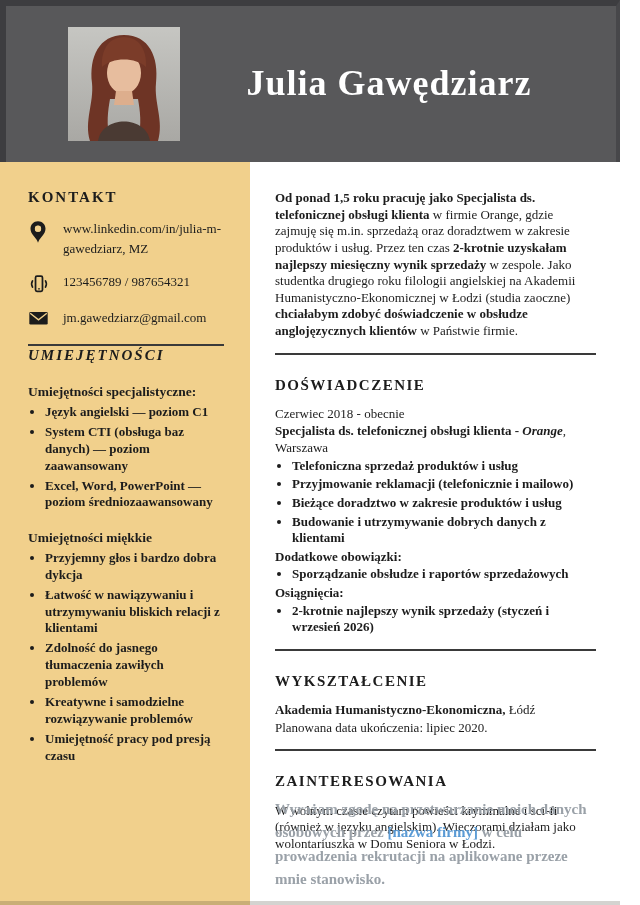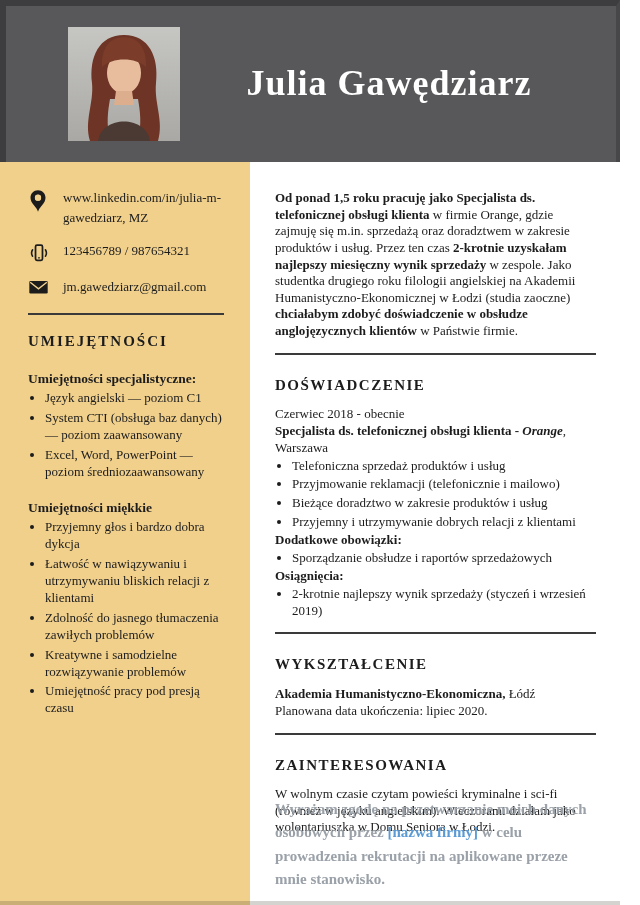--- a/index.html
+++ b/index.html
@@ -37,21 +37,21 @@
   }
 
   
   .section-heading {
     font-size:15px; font-weight:bold; letter-spacing:2px; margin-bottom:11px;
   }
   .divider { border:none; border-top:2px solid #3a3a3a; margin:16px 0 0 0; }
   .main .divider { margin-top:13px; }
   .main .section-heading { margin-top:21px; letter-spacing:1.5px; }
   .bold-line { font-weight:bold; }
-  ul.dash-list { list-style:disc outside; padding-left:17px; }
+  ul.dash-list { list-style:disc outside; padding-left:17px;font-weight:bold; }
   ul.dash-list li { margin:0 0 2px 0; }
 
   
   .contact-item { display:flex; align-items:flex-start; margin-bottom:13px; }
   .contact-icon { width:22px; flex:0 0 22px; margin-right:13px; margin-top:1px; }
   .contact-icon svg { display:block; }
   .contact-text { flex:1; line-height:1.55; overflow-wrap:break-word; }
 
   
   .skills-subtitle { font-weight:bold; margin:18px 0 3px 0; font-size:13.5px; }
@@ -95,20 +95,21 @@
         <path d="M56 10 C40 10 33 24 34 40 C44 30 68 30 78 40 C79 24 72 10 56 10 Z" fill="#7b3c29"></path>
       </svg>
     </div>
     <div class="header-name">Julia Gawędziarz</div>
   </div>
 
   <div class="body-row">
 
     <div class="sidebar">
 
+      <div class="section-heading">KONTAKT</div>
 
       <div class="contact-item">
         <span class="contact-icon">
           <svg width="20" height="24" viewBox="0 0 24 28">
             <path fill="#1c1c1c" d="M12 1 C6.8 1 3 5 3 10 c0 3 1.6 5.9 3.4 8.3 1.9 2.5 4 4.6 4.9 6.8 l0.7 1.9 0.7-1.9 c0.9-2.2 3-4.3 4.9-6.8 C19.4 15.9 21 13 21 10 21 5 17.2 1 12 1 Z M12 6.2 a3.8 3.8 0 1 1 0 7.6 3.8 3.8 0 0 1 0-7.6 Z" fill-rule="evenodd" clip-rule="evenodd"></path>
             <circle cx="12" cy="10" r="3.6" fill="#f1d08c"></circle>
           </svg>
         </span>
         <span class="contact-text">www.linkedin.com/in/julia-m-gawedziarz, MZ</span>
       </div>
@@ -130,21 +131,21 @@
           <svg width="21" height="18" viewBox="0 0 24 20">
             <rect x="1.5" y="3" width="21" height="14.5" rx="1.4" fill="#1c1c1c"></rect>
             <path d="M2.5 4.5 L12 12 L21.5 4.5" fill="none" stroke="#f1d08c" stroke-width="1.6"></path>
           </svg>
         </span>
         <span class="contact-text">jm.gawedziarz@gmail.com</span>
       </div>
 
       <hr class="divider">
 
-      <div class="section-heading" style="margin-top:17px;">UMIEJĘTNOŚCI</div>
+      <div class="section-heading" style="font-style:italic;">UMIEJĘTNOŚCI</div>
 
       <div class="skills-subtitle">Umiejętności specjalistyczne:</div>
       <ul class="dash-list">
         <li>Język angielski — poziom C1</li>
         <li>System CTI (obsługa baz danych) — poziom zaawansowany</li>
         <li>Excel, Word, PowerPoint — poziom średniozaawansowany</li>
       </ul>
 
       <div class="skills-subtitle">Umiejętności miękkie</div>
       <ul class="dash-list">
@@ -162,29 +163,29 @@
 
       <hr class="divider">
       <div class="section-heading">DOŚWIADCZENIE</div>
 
       <div class="exp-line">Czerwiec 2018 - obecnie</div>
       <div class="exp-line"><span style="font-weight: bold;">Specjalista ds. telefonicznej obsługi klienta - </span><span style="font-weight: bold; font-style: italic;">Orange</span><span>, Warszawa</span></div>
       <ul class="dash-list">
         <li>Telefoniczna sprzedaż produktów i usług</li>
         <li>Przyjmowanie reklamacji (telefonicznie i mailowo)</li>
         <li>Bieżące doradztwo w zakresie produktów i usług</li>
-        <li>Przyjemny i utrzymywanie dobrych relacji z klientami</li>
+        <li>Budowanie i utrzymywanie dobrych danych z klientami</li>
       </ul>
       <div class="exp-line bold-line">Dodatkowe obowiązki:</div>
       <ul class="dash-list">
         <li>Sporządzanie obsłudze i raportów sprzedażowych</li>
       </ul>
       <div class="exp-line bold-line">Osiągnięcia:</div>
       <ul class="dash-list">
-        <li>2-krotnie najlepszy wynik sprzedaży (styczeń i wrzesień 2019)</li>
+        <li>2-krotnie najlepszy wynik sprzedaży (styczeń i wrzesień 2026)</li>
       </ul>
 
       <hr class="divider">
       <div class="section-heading">WYKSZTAŁCENIE</div>
       <div class="exp-line"><span style="font-weight: bold;">Akademia Humanistyczno-Ekonomiczna,</span><span> Łódź</span></div>
       <div class="exp-line">Planowana data ukończenia: lipiec 2020.</div>
 
       <hr class="divider">
       <div class="section-heading">ZAINTERESOWANIA</div>
       <p>W wolnym czasie czytam powieści kryminalne i sci-fi (również w języku angielskim). Wieczorami działam jako wolontariuszka w Domu Seniora w Łodzi.</p>

